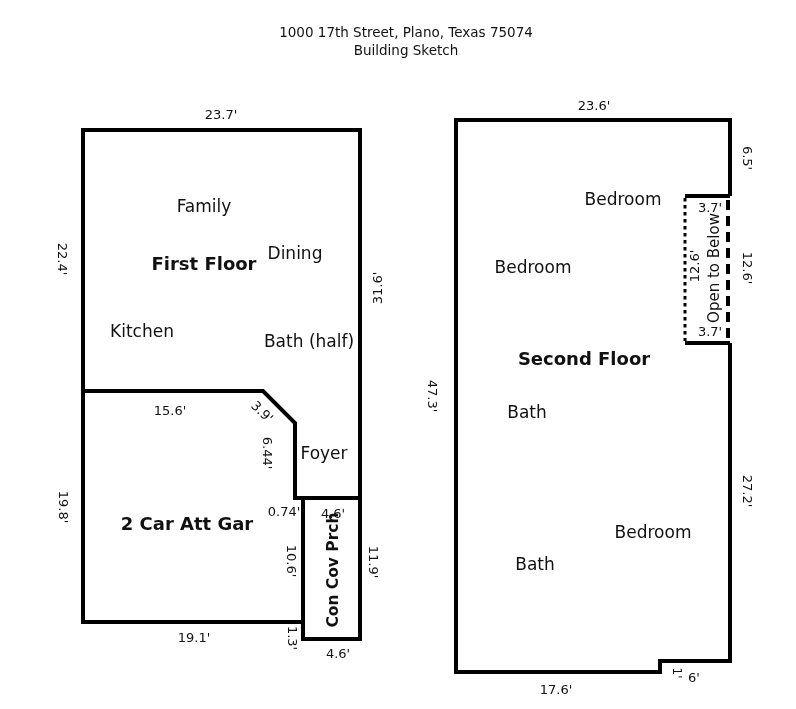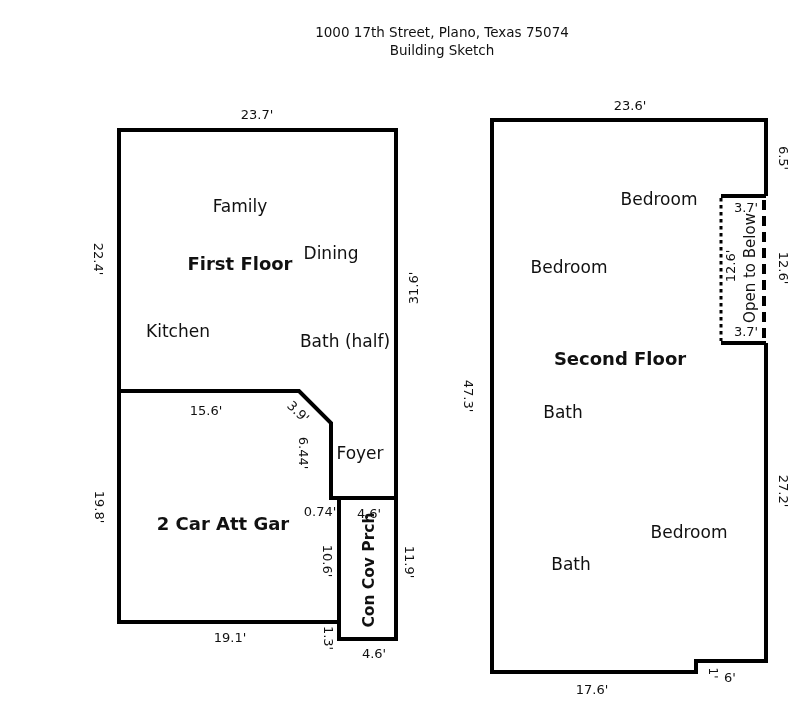--- a/index.html
+++ b/index.html
@@ -6,21 +6,20 @@
     margin: 0;
     padding: 0;
     background: #ffffff;
   }
   .sketch-page {
     position: relative;
     width: 736px;
     height: 709px;
     background: #ffffff;
     font-family: "DejaVu Sans", "Liberation Sans", sans-serif;
-    padding-left: 36px;
   }
   svg text {
     font-family: "DejaVu Sans", "Liberation Sans", sans-serif;
     fill: #111111;
   }
   svg .dim {
     font-size: 13px;
   }
   svg .dim-small {
     font-size: 12px;

